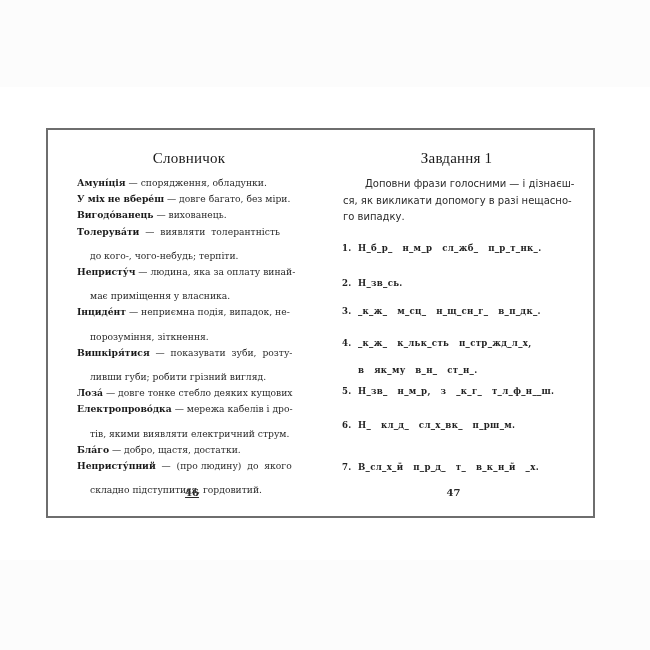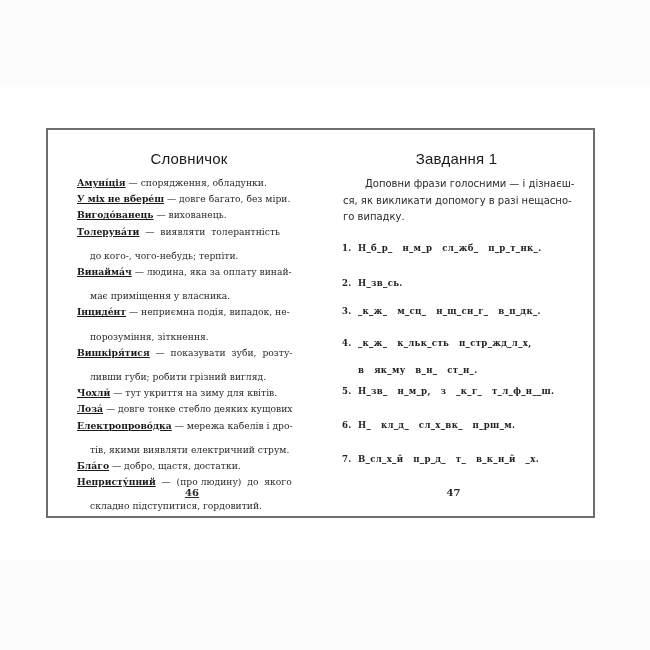--- a/index.html
+++ b/index.html
@@ -13,29 +13,29 @@
     .band-bottom { position: absolute; left: 0; top: 560px; width: 650px; height: 90px; background: #fcfcfc; }
     .spread {
       position: absolute; left: 46px; top: 128px; width: 545px; height: 386px;
       border: 2px solid #6e6e6e; background: #fff; box-sizing: content-box;
     }
     .page { position: absolute; top: 0; height: 386px; }
     .page-left { left: 0; width: 272px; }
     .page-right { left: 272px; width: 273px; }
     .title {
       position: absolute; top: 20px; left: 0; width: 100%; text-align: center;
-      font-family: Liberation Sans, sans-serif; font-size: 15px; color: #1a1a1a; letter-spacing: 0.2px;
+      font-family: Liberation Serif, serif; font-size: 15px; color: #1a1a1a; letter-spacing: 0.2px;
     }
     .page-left .title { left: 5px; }
     .gloss {
       position: absolute; top: 45px; left: 29px; width: 228px;
       font-size: 9.2px; line-height: 16.2px; color: #2a2a2a;
     }
     .entry { text-align: justify; text-align-last: left; }
-    .entry .term { font-weight: bold; color: #1a1a1a; text-decoration: underline; }
+    .entry .term { font-weight: bold; color: #1a1a1a; }
     .entry .cont { display: block; padding-left: 13px; text-align: left; margin-top: 8px; }
     .intro {
       position: absolute; top: 46px; left: 23px; width: 232px;
       font-family: "DejaVu Sans", sans-serif; font-size: 10px; line-height: 16.5px; color: #2a2a2a;
     }
     .intro .l1 { display:block; padding-left: 22px; }
     .intro .l2, .intro .l3 { display:block; }
     .tasks { position: absolute; left: 22px; top: 0; width: 240px; font-size: 8.6px; font-weight: bold; color: #222; }
     .task { position: absolute; left: 0; white-space: pre; letter-spacing: 0.3px; }
     .task .num { display: inline-block; width: 16px; }
@@ -55,24 +55,23 @@
 
 <div class="spread">
 
   <div class="page page-left">
     <div class="title">Словничок</div>
     <div class="gloss">
       <div class="entry"><span class="term">Амуні́ція</span><span> — спорядження, обладунки.</span></div>
       <div class="entry"><span class="term">У міх не вбере́ш</span><span> — довге багато, без міри.</span></div>
       <div class="entry"><span class="term">Вигодо́ванець</span><span> — вихованець.</span></div>
       <div class="entry"><span class="term">Толерува́ти</span><span style="white-space:pre">  —  виявляти  толерантність</span><span class="cont">до кого-, чого-небудь; терпіти.</span></div>
-      <div class="entry"><span class="term">Винайма́ч</span><span> — людина, яка за оплату винай-</span><span class="cont">має приміщення у власника.</span></div>
+      <div class="entry"><span class="term">Непристу́ч</span><span> — людина, яка за оплату винай-</span><span class="cont">має приміщення у власника.</span></div>
       <div class="entry"><span class="term">Інциде́нт</span><span> — неприємна подія, випадок, не-</span><span class="cont">порозуміння, зіткнення.</span></div>
       <div class="entry"><span class="term">Вишкіря́тися</span><span style="white-space:pre">  —  показувати  зуби,  розту-</span><span class="cont">ливши губи; робити грізний вигляд.</span></div>
-      <div class="entry"><span class="term">Чохли́</span><span> — тут укриття на зиму для квітів.</span></div>
       <div class="entry"><span class="term">Лоза́</span><span> — довге тонке стебло деяких кущових</span></div>
       <div class="entry"><span class="term">Електропрово́дка</span><span> — мережа кабелів і дро-</span><span class="cont">тів, якими виявляти електричний струм.</span></div>
       <div class="entry"><span class="term">Бла́го</span><span> — добро, щастя, достатки.</span></div>
       <div class="entry"><span class="term">Непристу́пний</span><span style="white-space:pre">  —  (про людину)  до  якого</span><span class="cont">складно підступитися, гордовитий.</span></div>
     </div>
     <div class="pnum">46</div>
   </div>
 
   <div class="page page-right">
     <div class="title">Завдання 1</div>
@@ -81,18 +80,18 @@
       <span class="l2">ся, як викликати допомогу в разі нещасно-</span>
       <span class="l3">го випадку.</span>
     </div>
     <div class="tasks">
       <div class="task" style="top:113px"><span class="num">1.</span><span>Н_б_р_   н_м_р   сл_жб_   п_р_т_нк_.</span></div>
       <div class="task" style="top:148px"><span class="num">2.</span><span>Н_зв_сь.</span></div>
       <div class="task" style="top:176px"><span class="num">3.</span><span>_к_ж_   м_сц_   н_щ_сн_г_   в_п_дк_.</span></div>
       <div class="task" style="top:208px"><span class="num">4.</span><span>_к_ж_   к_льк_сть   п_стр_жд_л_х,</span><span class="cont">в   як_му   в_н_   ст_н_.</span></div>
       <div class="task" style="top:256px"><span class="num">5.</span><span>Н_зв_   н_м_р,   з   _к_г_   т_л_ф_н__ш.</span></div>
       <div class="task" style="top:290px"><span class="num">6.</span><span>Н_   кл_д_   сл_х_вк_   п_рш_м.</span></div>
-      <div class="task" style="top:324px"><span class="num">7.</span><span>В_сл_х_й   п_р_д_   т_   в_к_н_й   _х.</span></div>
+      <div class="task" style="top:332px"><span class="num">7.</span><span>В_сл_х_й   п_р_д_   т_   в_к_н_й   _х.</span></div>
     </div>
     <div class="pnum">47</div>
   </div>
 
 </div>
 
 </body></html>

